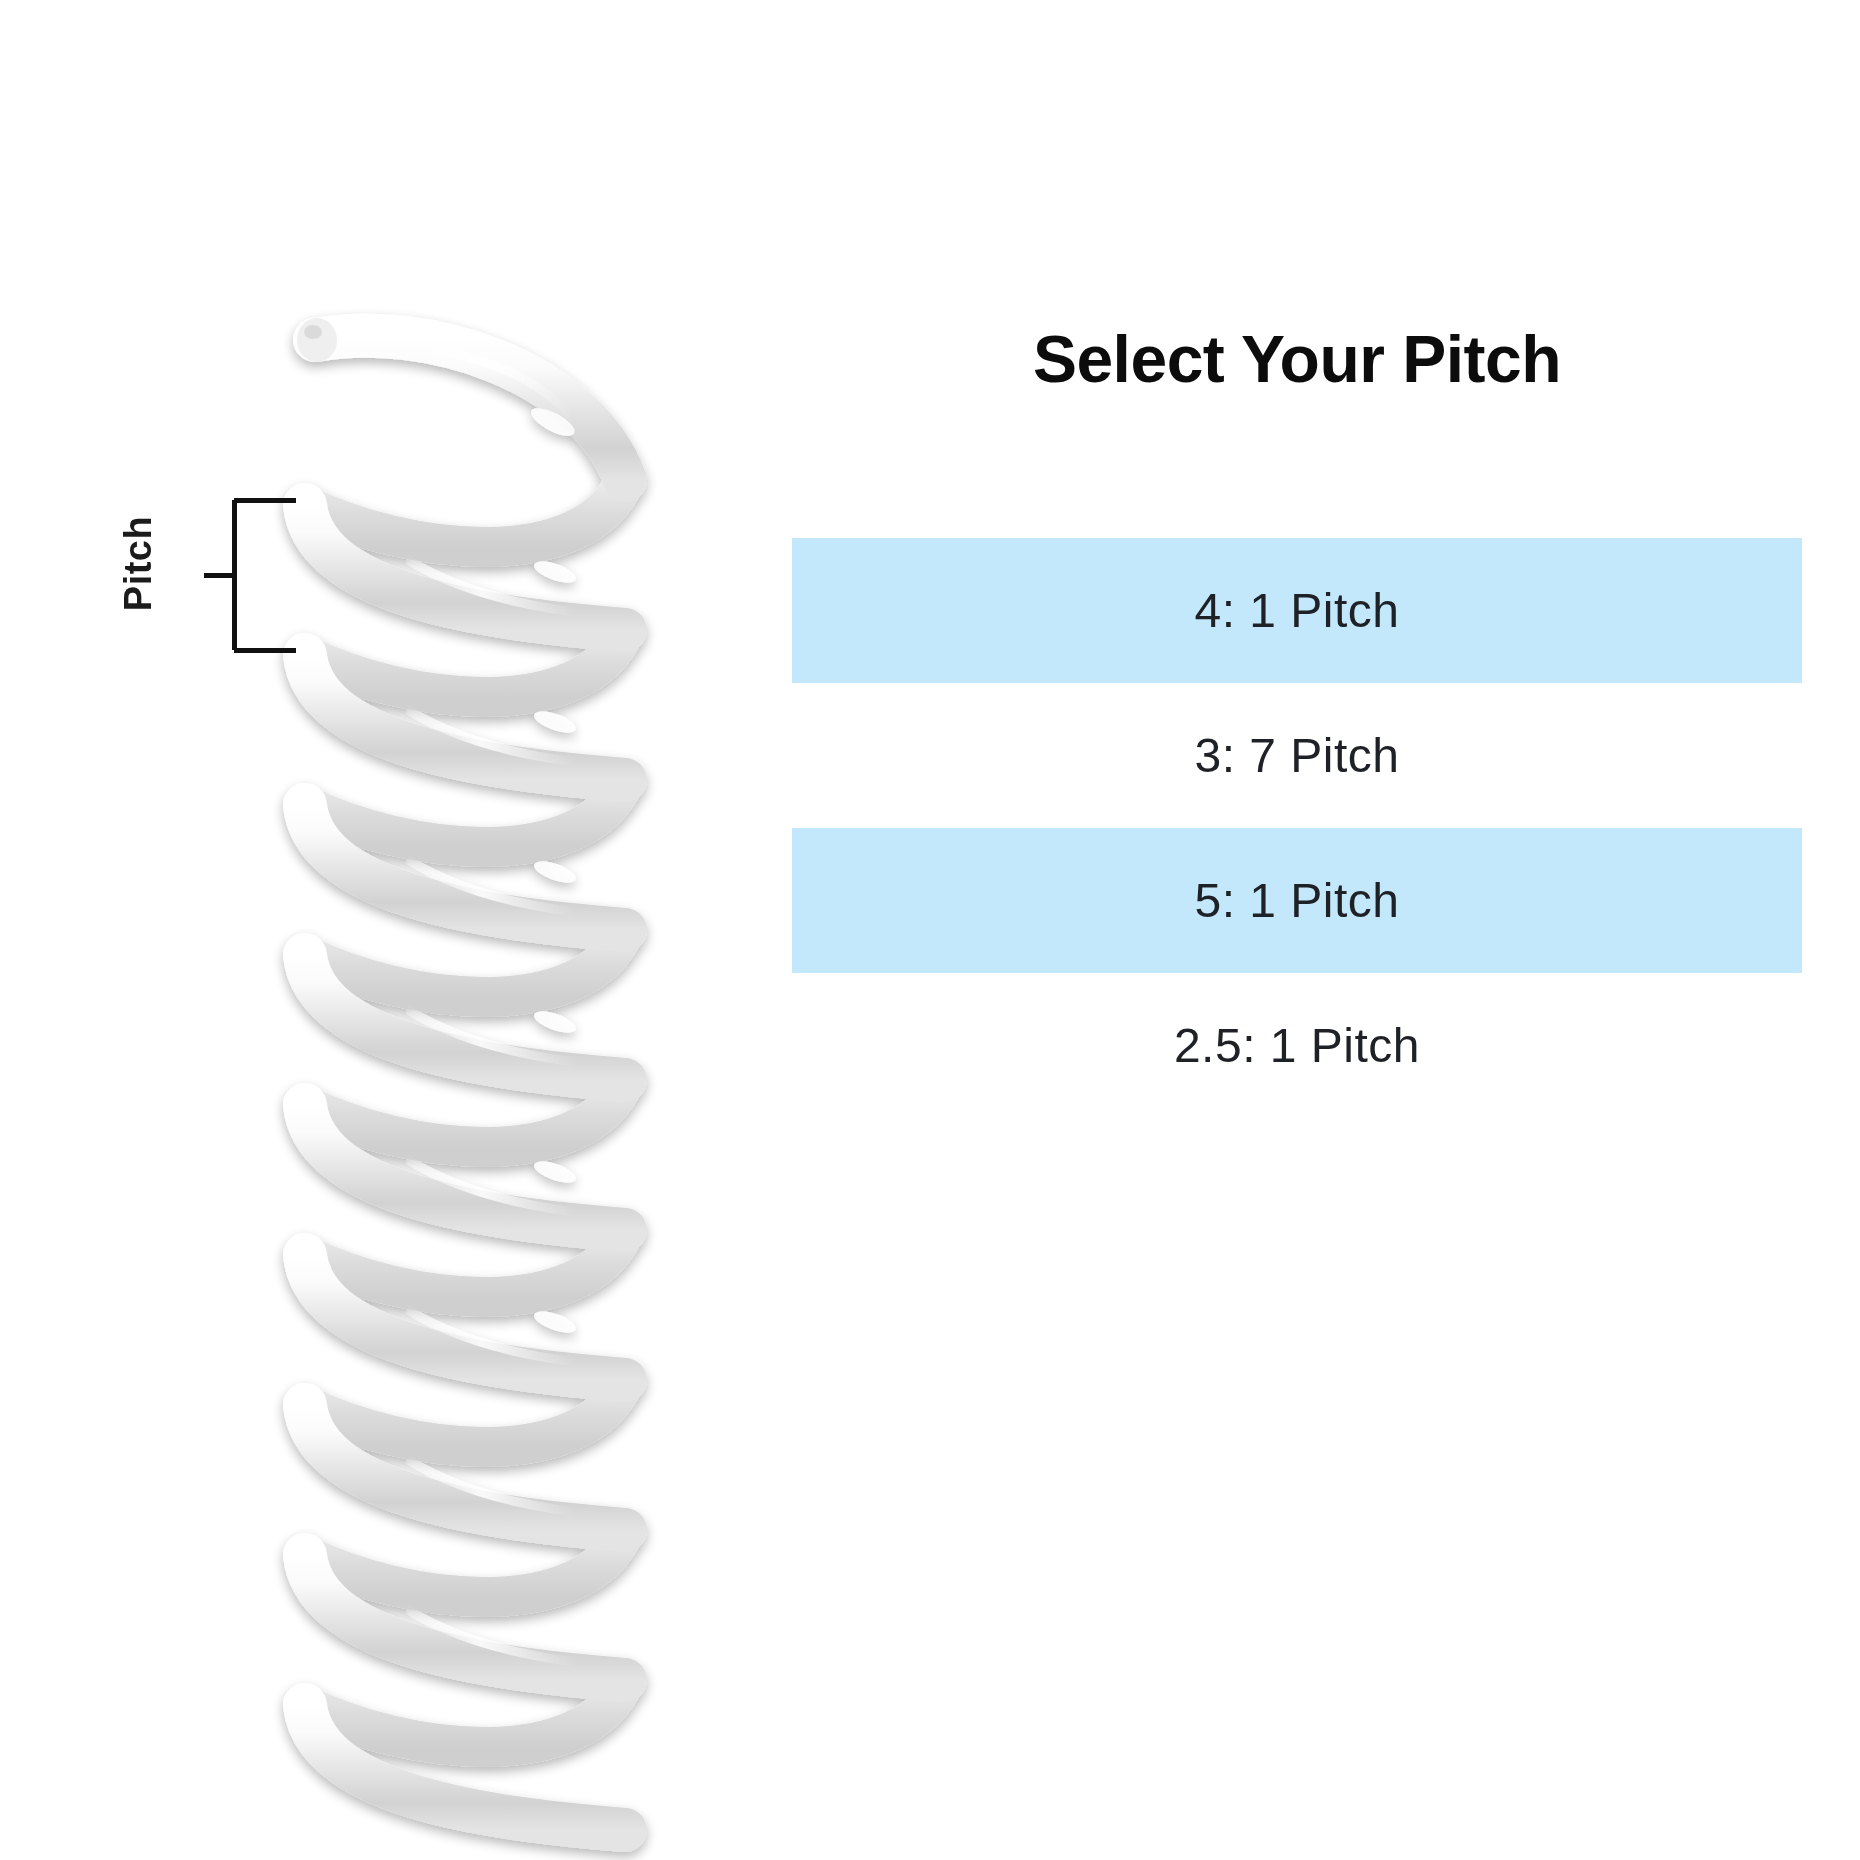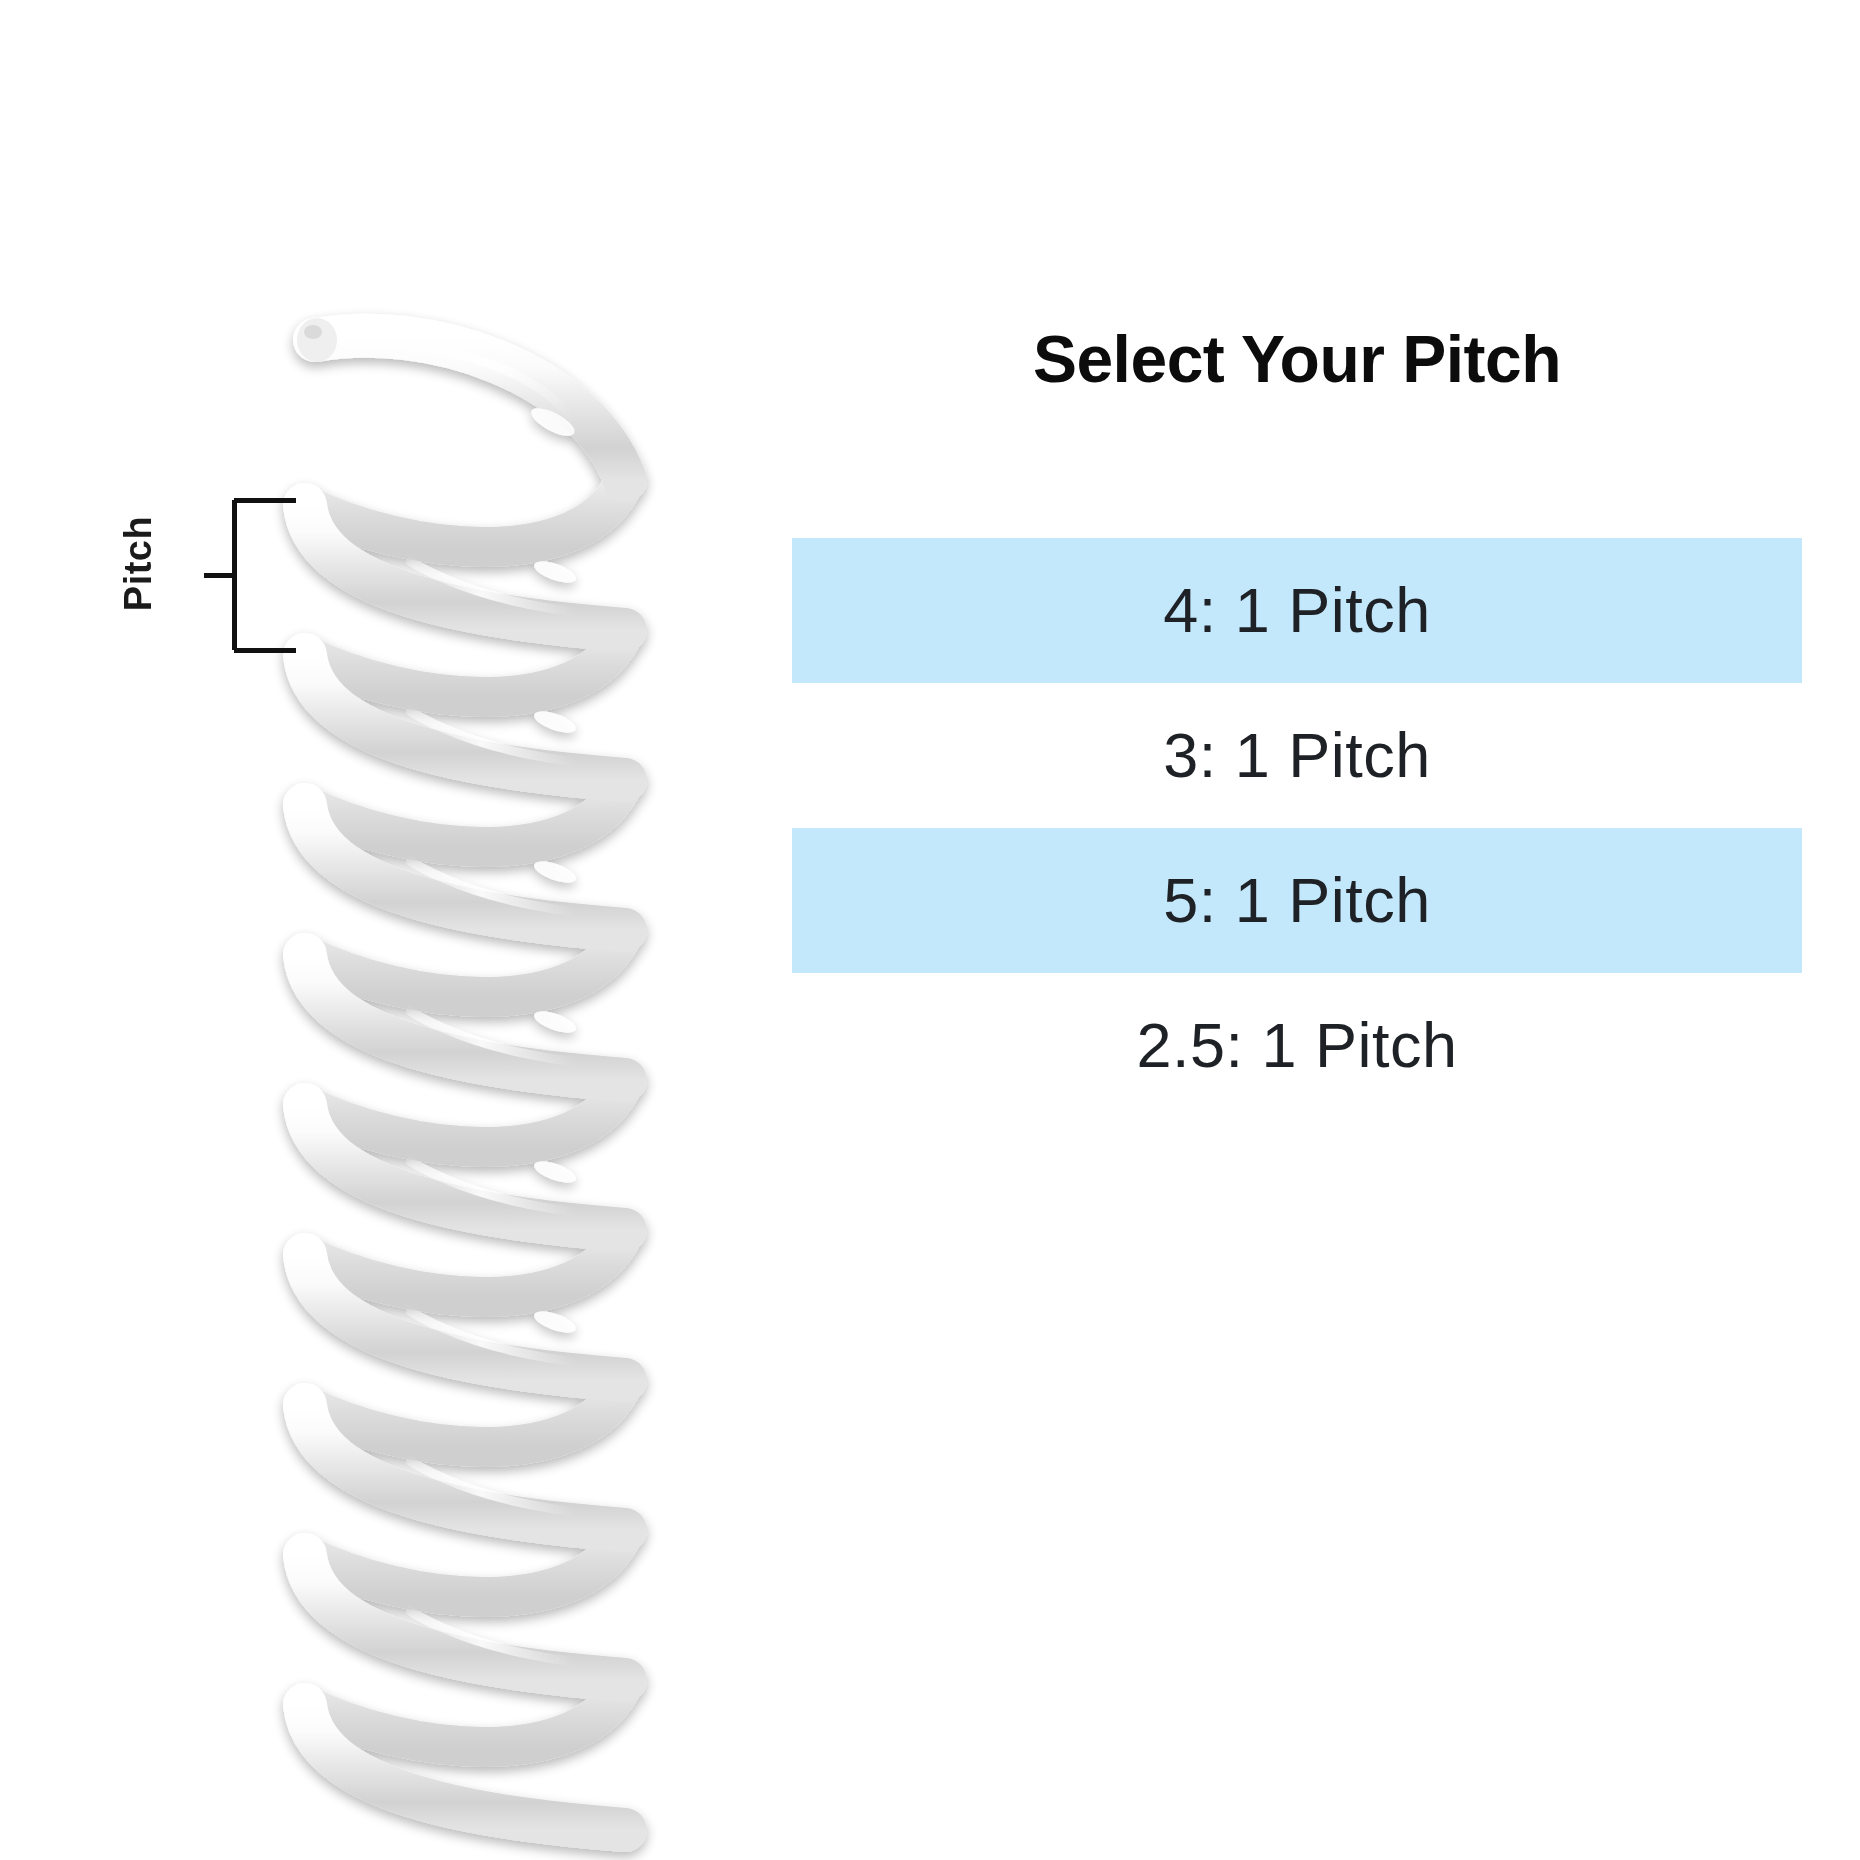--- a/index.html
+++ b/index.html
@@ -102,21 +102,21 @@
     display: flex;
     align-items: center;
     justify-content: center;
     background: transparent;
   }
   .pitch-row.is-highlighted {
     background: #c3e8fb;
   }
   .pitch-row-label {
     font-family: "Liberation Sans", sans-serif;
-    font-size: 63px;
+    font-size: 48px;
     font-weight: normal;
     color: #1e2125;
     letter-spacing: 0.5px;
     white-space: nowrap;
     line-height: 1;
   }
 </style>
 </head>
 <body>
 
@@ -236,21 +236,21 @@
 
     <div class="panel-title">Select Your Pitch</div>
 
     <div class="pitch-list">
 
       <div class="pitch-row is-highlighted">
         <span class="pitch-row-label">4: 1 Pitch</span>
       </div>
 
       <div class="pitch-row">
-        <span class="pitch-row-label">3: 1 Pitch</span>
+        <span class="pitch-row-label">3: 7 Pitch</span>
       </div>
 
       <div class="pitch-row is-highlighted">
         <span class="pitch-row-label">5: 1 Pitch</span>
       </div>
 
       <div class="pitch-row">
         <span class="pitch-row-label">2.5: 1 Pitch</span>
       </div>
 

